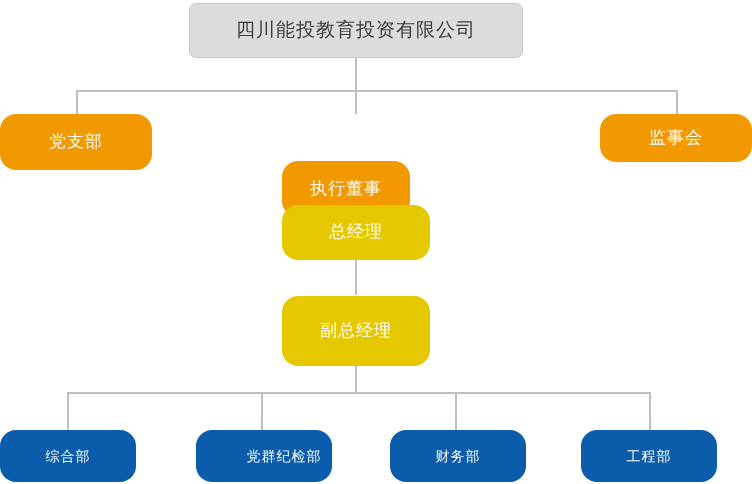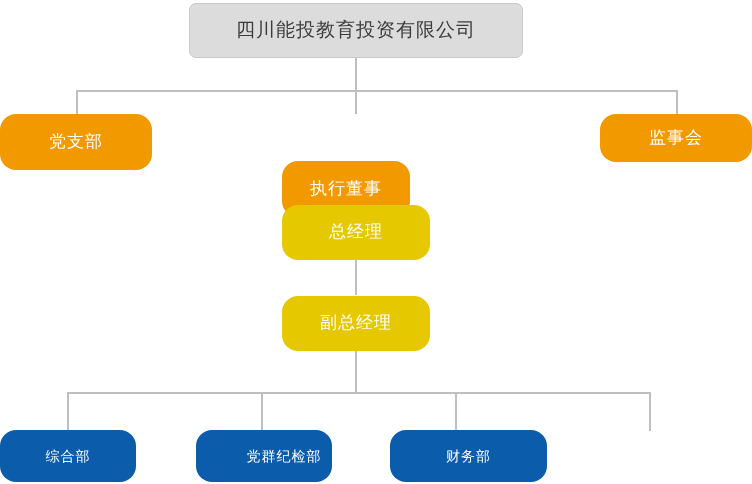--- a/index.html
+++ b/index.html
@@ -111,30 +111,33 @@
   </div>
 
   <div class="node node--orange" style="left:600px; top:114px; width:152px; height:48px;">
     <span>监事会</span>
   </div>
 
   <div class="node node--yellow" style="left:282px; top:205px; width:148px; height:55px;">
     <span>总经理</span>
   </div>
 
-  <div class="node node--yellow" style="left:282px; top:296px; width:148px; height:55px;">
+  <div class="node node--yellow" style="left:282px; top:296px; width:148px; height:70px;">
     <span>副总经理</span>
   </div>
 
   <div class="node node--blue" style="left:0px; top:430px; width:136px; height:52px;">
     <span>综合部</span>
   </div>
 
   <div class="node node--blue" style="left:196px; top:430px; width:136px; height:52px;padding-left:40px;">
     <span>党群纪检部</span>
   </div>
 
-  <div class="node node--blue" style="left:390px; top:430px; width:157px; height:52px;">
+  <div class="node node--blue" style="left:390px; top:430px; width:136px; height:52px;">
     <span>财务部</span>
   </div>
 
+  <div class="node node--blue" style="left:581px; top:430px; width:136px; height:52px;">
+    <span>工程部</span>
+  </div>
 
 </div>
 
 </body></html>

